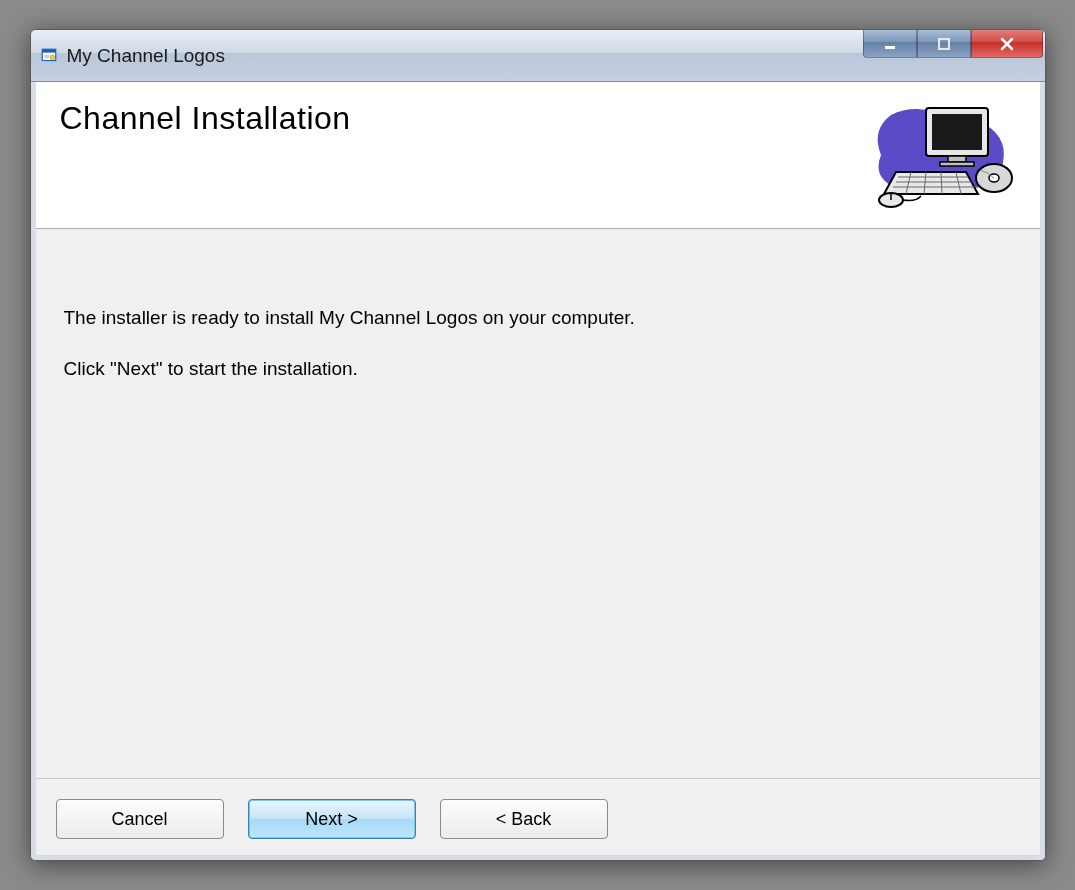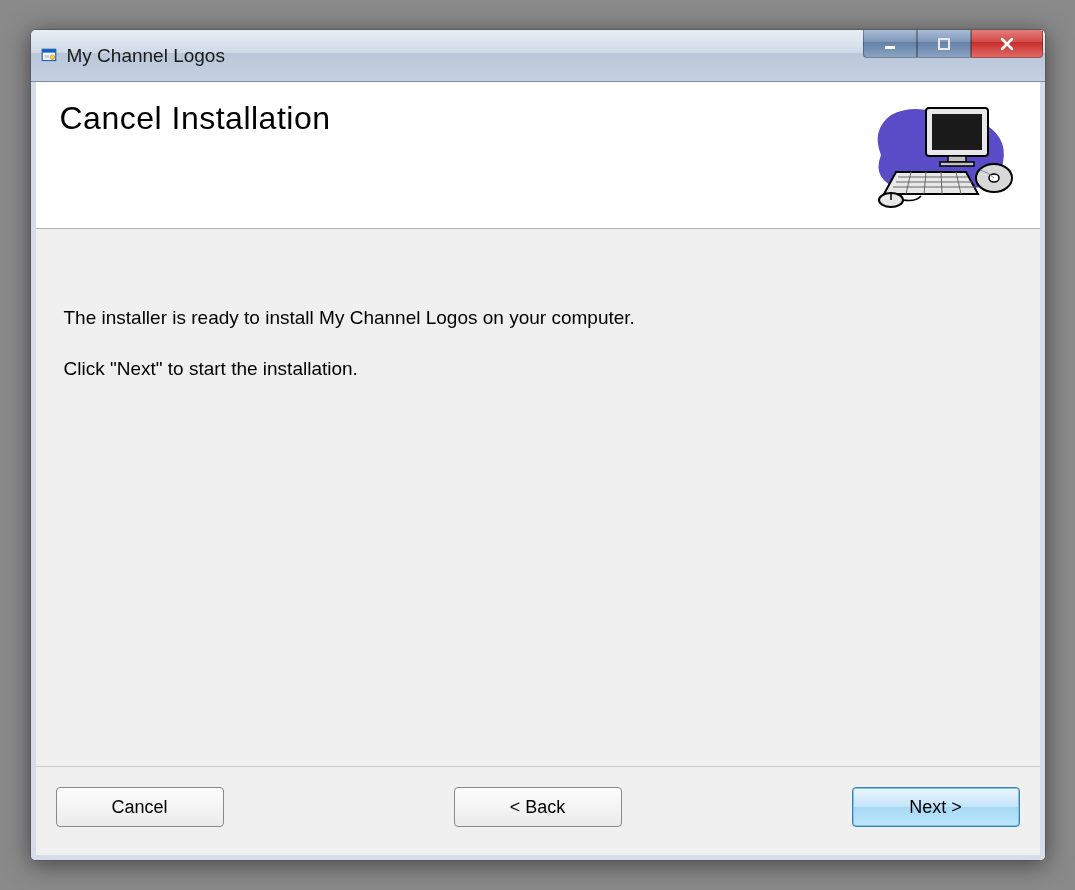--- a/index.html
+++ b/index.html
@@ -111,23 +111,23 @@
       font-size: 19px;
       color: #000;
       line-height: 1.4;
       margin-top: 48px;
     }
     .body-panel p {
       margin-bottom: 24px;
     }
     .button-bar {
       border-top: 1px solid #c8c8c8;
-      padding: 20px 20px 28px 20px;
-      display: flex;
-      justify-content: space-between;
+      padding: 20px 20px 16px 20px;
+      display: flex;
+      justify-content: flex-start;
       gap: 24px;
     }
     .btn {
       width: 168px;
       height: 40px;
       border: 1px solid #8a8a8a;
       border-radius: 4px;
       background: linear-gradient(to bottom, #fdfdfd 0%, #ebebeb 100%);
       font-size: 18px;
       color: #000;
@@ -169,21 +169,21 @@
       <div class="win-btn win-close">
         <svg width="16" height="16" viewBox="0 0 16 16">
           <path d="M3 3 L13 13 M13 3 L3 13" stroke="#fff" stroke-width="2.5" stroke-linecap="round"></path>
         </svg>
       </div>
     </div>
   </div>
 
   <div class="client">
     <div class="header-panel">
-      <div class="header-title">Cancel Installation</div>
+      <div class="header-title">Channel Installation</div>
       <div class="header-graphic">
         <svg viewBox="0 0 150 110" width="150" height="110">
 
           <path d="M25 15 Q5 30 15 55 Q5 80 35 90 Q70 100 95 85 Q120 95 135 70 Q145 40 120 25 Q100 5 70 12 Q45 5 25 15 Z" fill="#5a4bc7"></path>
 
           <rect x="60" y="8" width="62" height="48" rx="3" fill="#e8e8e8" stroke="#000" stroke-width="2"></rect>
           <rect x="66" y="14" width="50" height="36" fill="#1a1a1a"></rect>
           <rect x="82" y="56" width="18" height="6" fill="#c0c0c0" stroke="#000" stroke-width="1.5"></rect>
           <rect x="74" y="62" width="34" height="4" fill="#c0c0c0" stroke="#000" stroke-width="1.5"></rect>
 
@@ -207,18 +207,18 @@
       </div>
     </div>
 
     <div class="body-panel">
       <p>The installer is ready to install My Channel Logos on your computer.</p>
       <p>Click "Next" to start the installation.</p>
     </div>
 
     <div class="button-bar">
       <button class="btn">Cancel</button>
+      <button class="btn primary">Next &gt;</button>
       <button class="btn">&lt; Back</button>
-      <button class="btn primary">Next &gt;</button>
     </div>
   </div>
 
 </div>
 
 </body></html>

